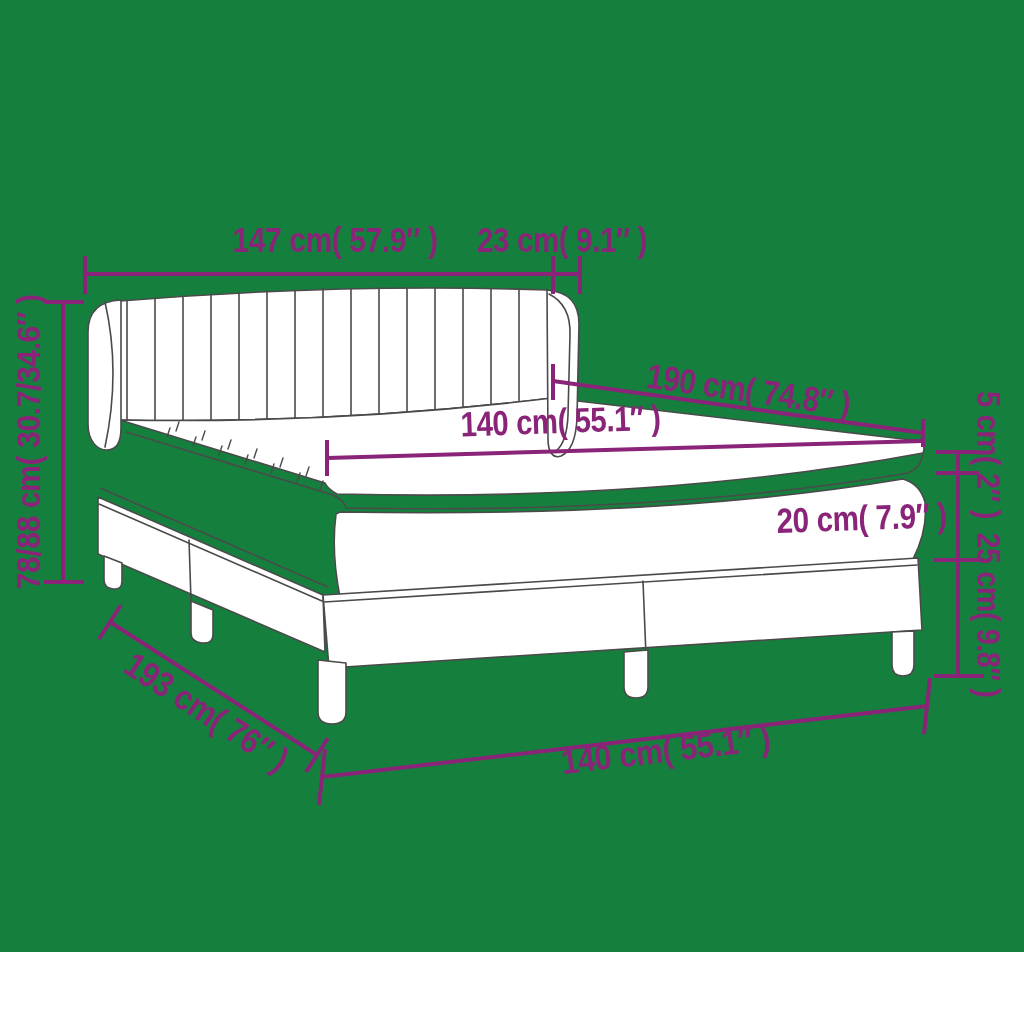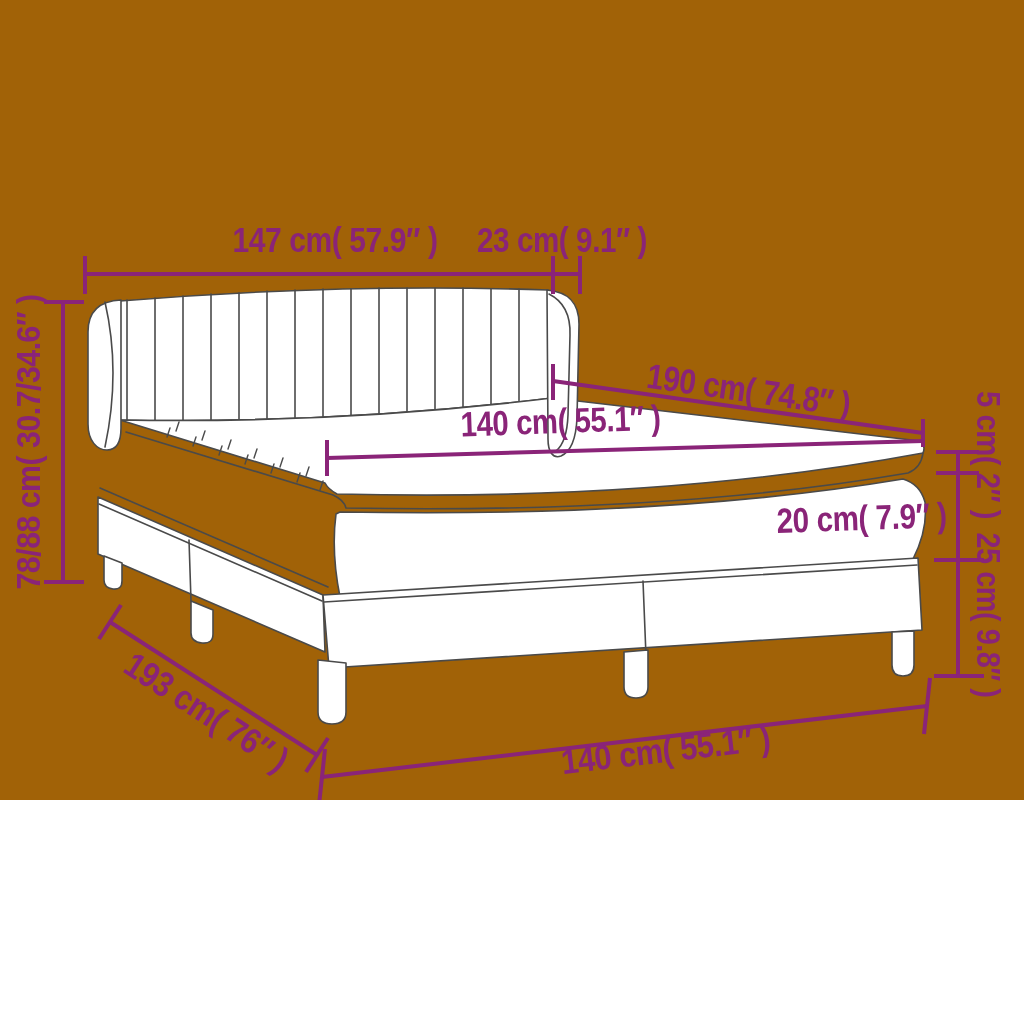--- a/index.html
+++ b/index.html
@@ -1,16 +1,16 @@
 <!DOCTYPE html>
 <html><head>
 <meta charset="utf-8">
 <style>
   html,body{margin:0;padding:0;background:#ffffff;}
-  .stage{width:1024px;height:800px;position:relative;background:#a16207;overflow:hidden;
+  .stage{width:1024px;height:952px;position:relative;background:#15803d;overflow:hidden;
          font-family:"Liberation Sans", sans-serif;}
   svg{display:block;}
   .bedline{stroke:#4a4a4a;stroke-width:1.6;fill:none;stroke-linecap:round;stroke-linejoin:round;}
   .bedfill{stroke:#4a4a4a;stroke-width:1.6;fill:#ffffff;stroke-linecap:round;stroke-linejoin:round;}
   .dimline{stroke:#8a2478;stroke-width:4;fill:none;stroke-linecap:butt;}
   .dimtext{fill:#8a2478;font-weight:bold;font-size:35px;letter-spacing:-0.5px;}
   .dimtext.small{font-size:33px;}
 </style>
 </head>
 <body>

